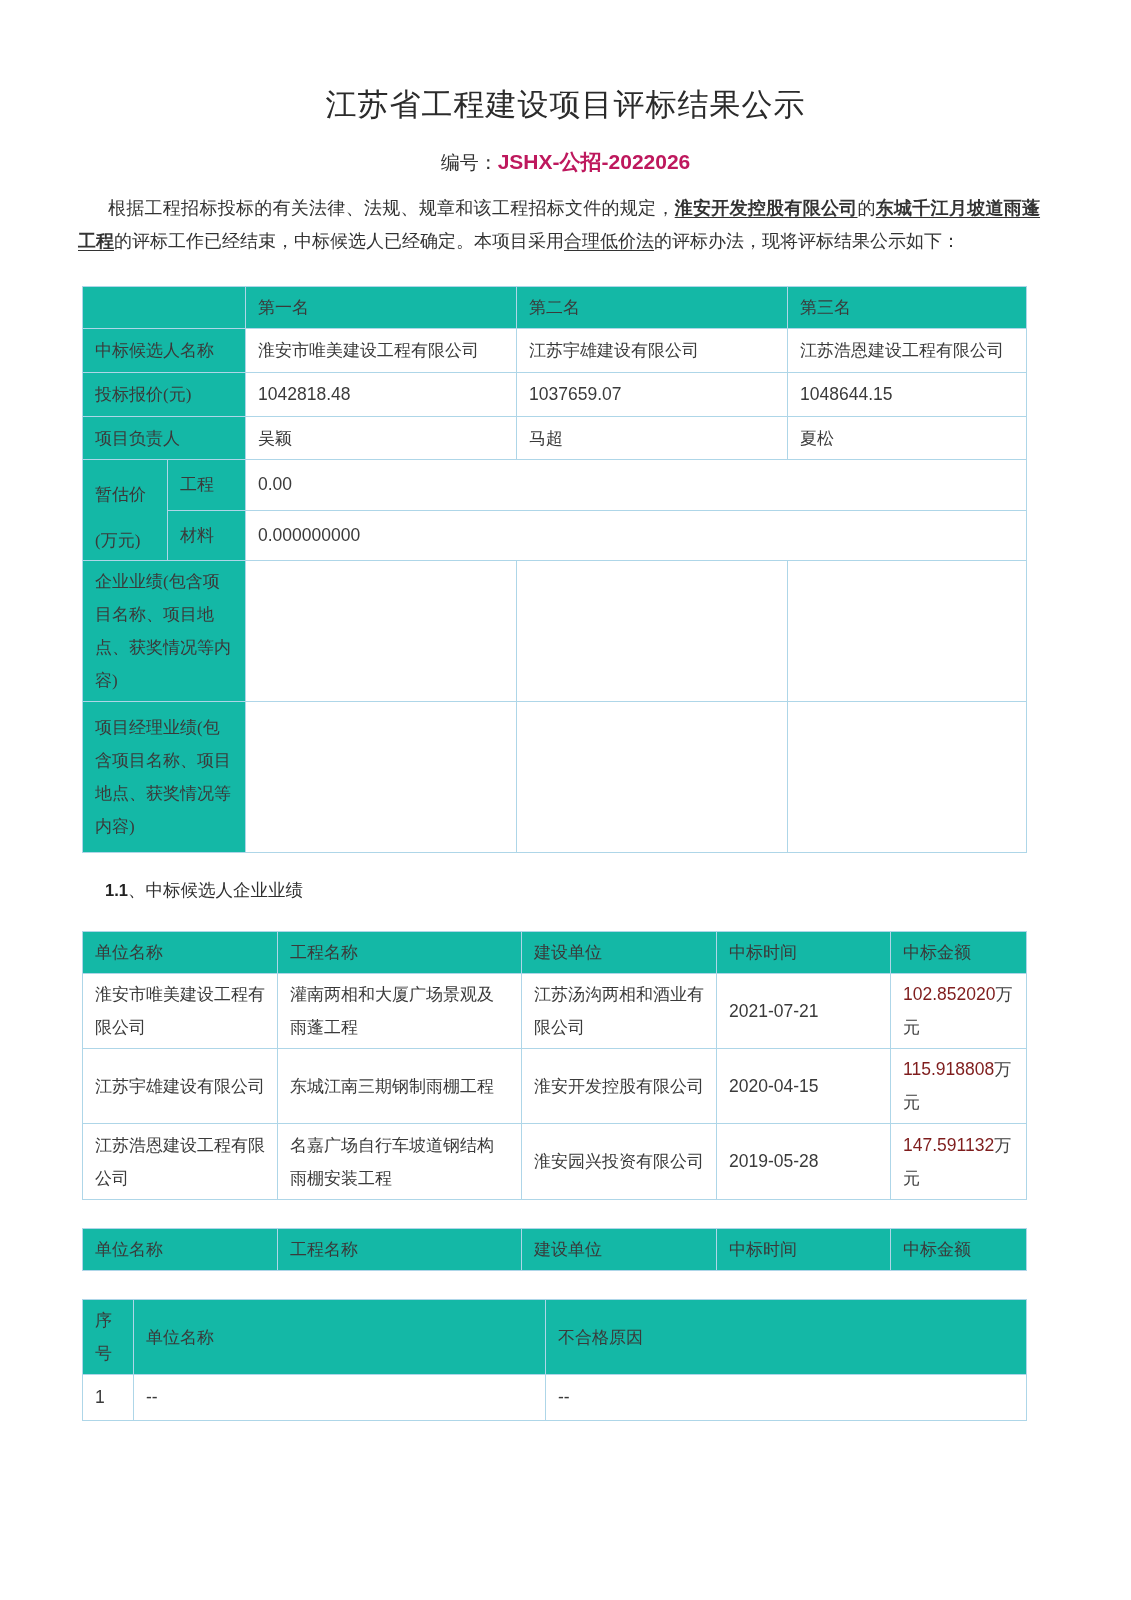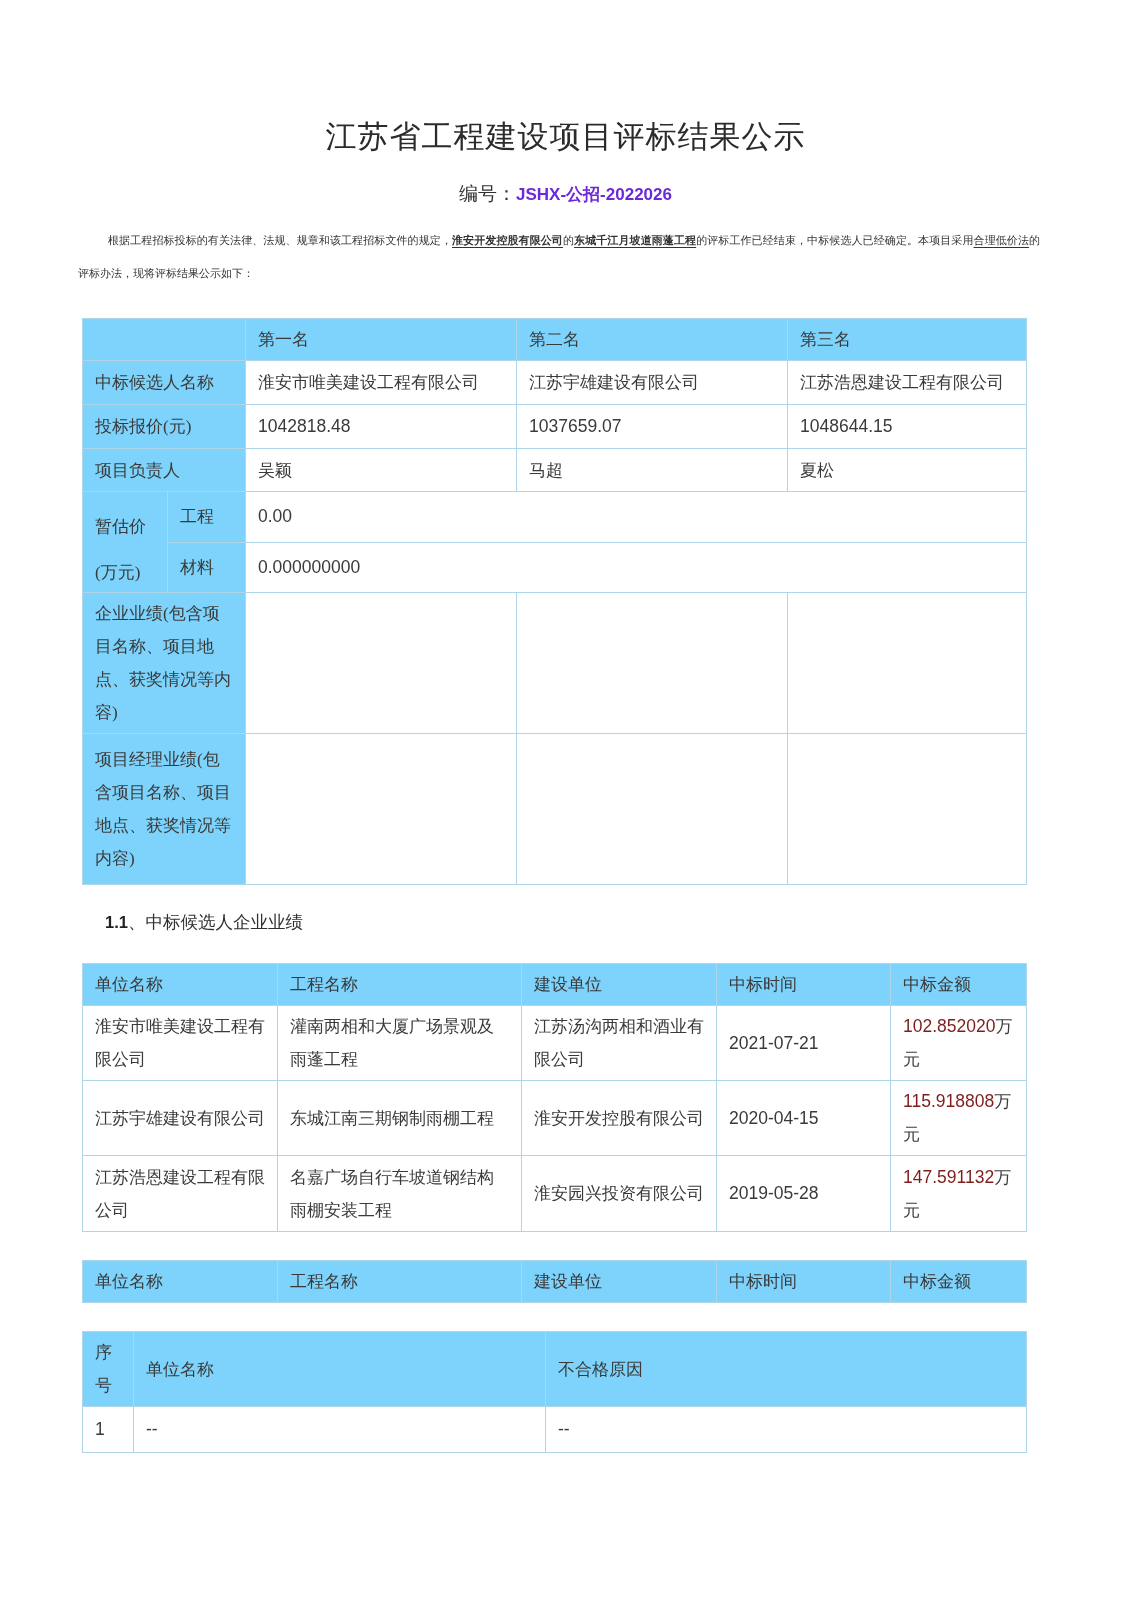--- a/index.html
+++ b/index.html
@@ -3,39 +3,39 @@
 <meta charset="utf-8">
 <style>
   html, body { margin: 0; padding: 0; background: #ffffff; }
   body {
     width: 1131px; height: 1600px;
     font-family: "Liberation Serif", "DejaVu Serif", serif;
     color: #333333;
     position: relative;
     overflow: hidden;
   }
-  .page { width: 1131px; height: 1600px; background: #ffffff; box-sizing: border-box; padding-top: 116px; }
+  .page { width: 1131px; height: 1600px; background: #ffffff; box-sizing: border-box; padding-top: 84px; }
 
   .doc-title {
     margin: 0; text-align: center;
     font-size: 31px; font-weight: 400; letter-spacing: 1px;
     color: #2b2b2b; line-height: 42px;
   }
   .doc-number {
     margin-top: 23px; text-align: center;
     font-size: 19px; line-height: 26px; color: #2f2f2f;
   }
   .doc-number .code {
     font-family: "Liberation Sans", "DejaVu Sans", sans-serif;
-    font-weight: 700; font-size: 17px; color: #6d28d9;
+    font-weight: 700; font-size: 21px; color: #be185d;
   }
 
   .intro {
     margin: 16px 91px 0 78px;
-    font-size: 11px; line-height: 33px;
+    font-size: 18px; line-height: 33px;
     text-align: justify; text-indent: 30px; color: #333333;
   }
   .u-bold { font-weight: 700; text-decoration: underline; text-underline-offset: 3px; }
   .u { text-decoration: underline; text-underline-offset: 3px; }
 
   .sec-heading {
     margin: 24px 0 0 105px;
     font-size: 17.5px; line-height: 26px; color: #2f2f2f;
   }
   .sec-heading .num {
@@ -51,21 +51,21 @@
     font-size: 17px;
   }
   table.doc-table td {
     border: 1px solid #aed6e8;
     padding: 4px 12px;
     vertical-align: middle;
     line-height: 33px;
     word-break: break-all;
     color: #3a3a3a;
   }
-  td.hd { background: #7dd3fc; }
+  td.hd { background: #14b8a6; }
   td.val { background: #ffffff; }
   .num-cell, .num-text {
     font-family: "Liberation Sans", "DejaVu Sans", sans-serif;
     font-size: 17.5px; color: #7f1d1d;
   }
   .unit { }
   .est-line { display: block; line-height: 30px; margin-top: 16px; }
 
   
   tr.h42  td { height: 32px; }

